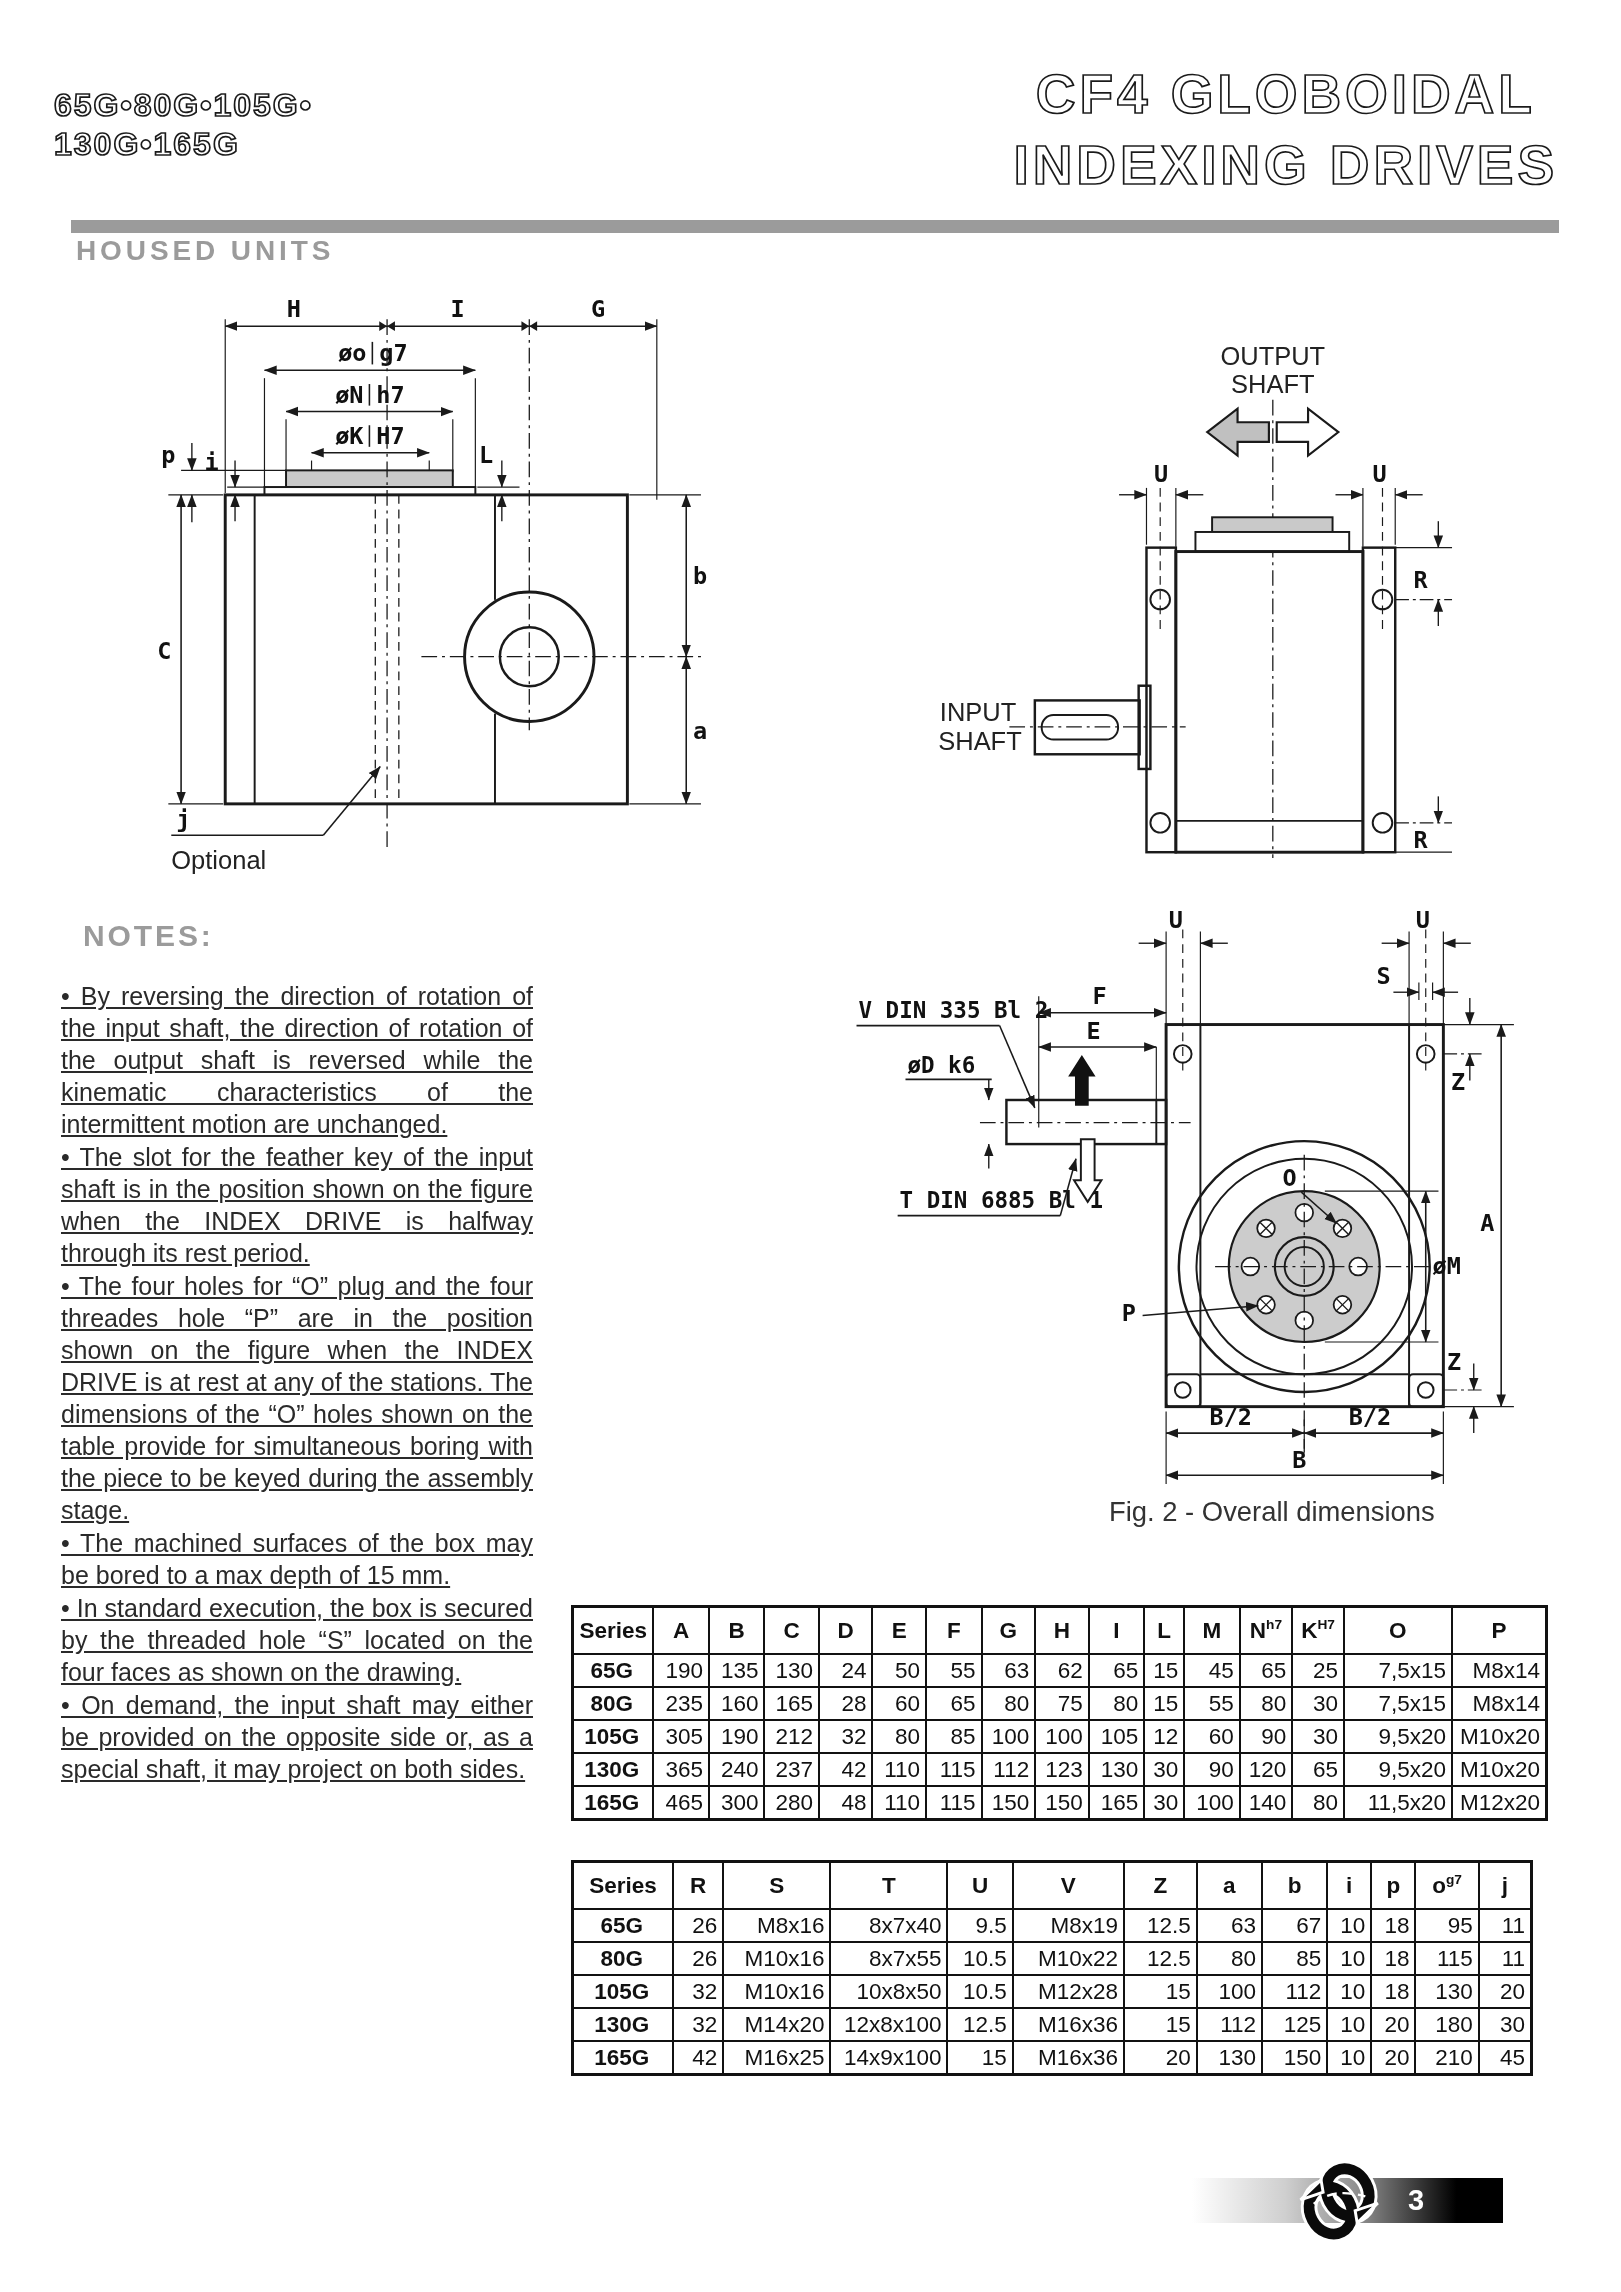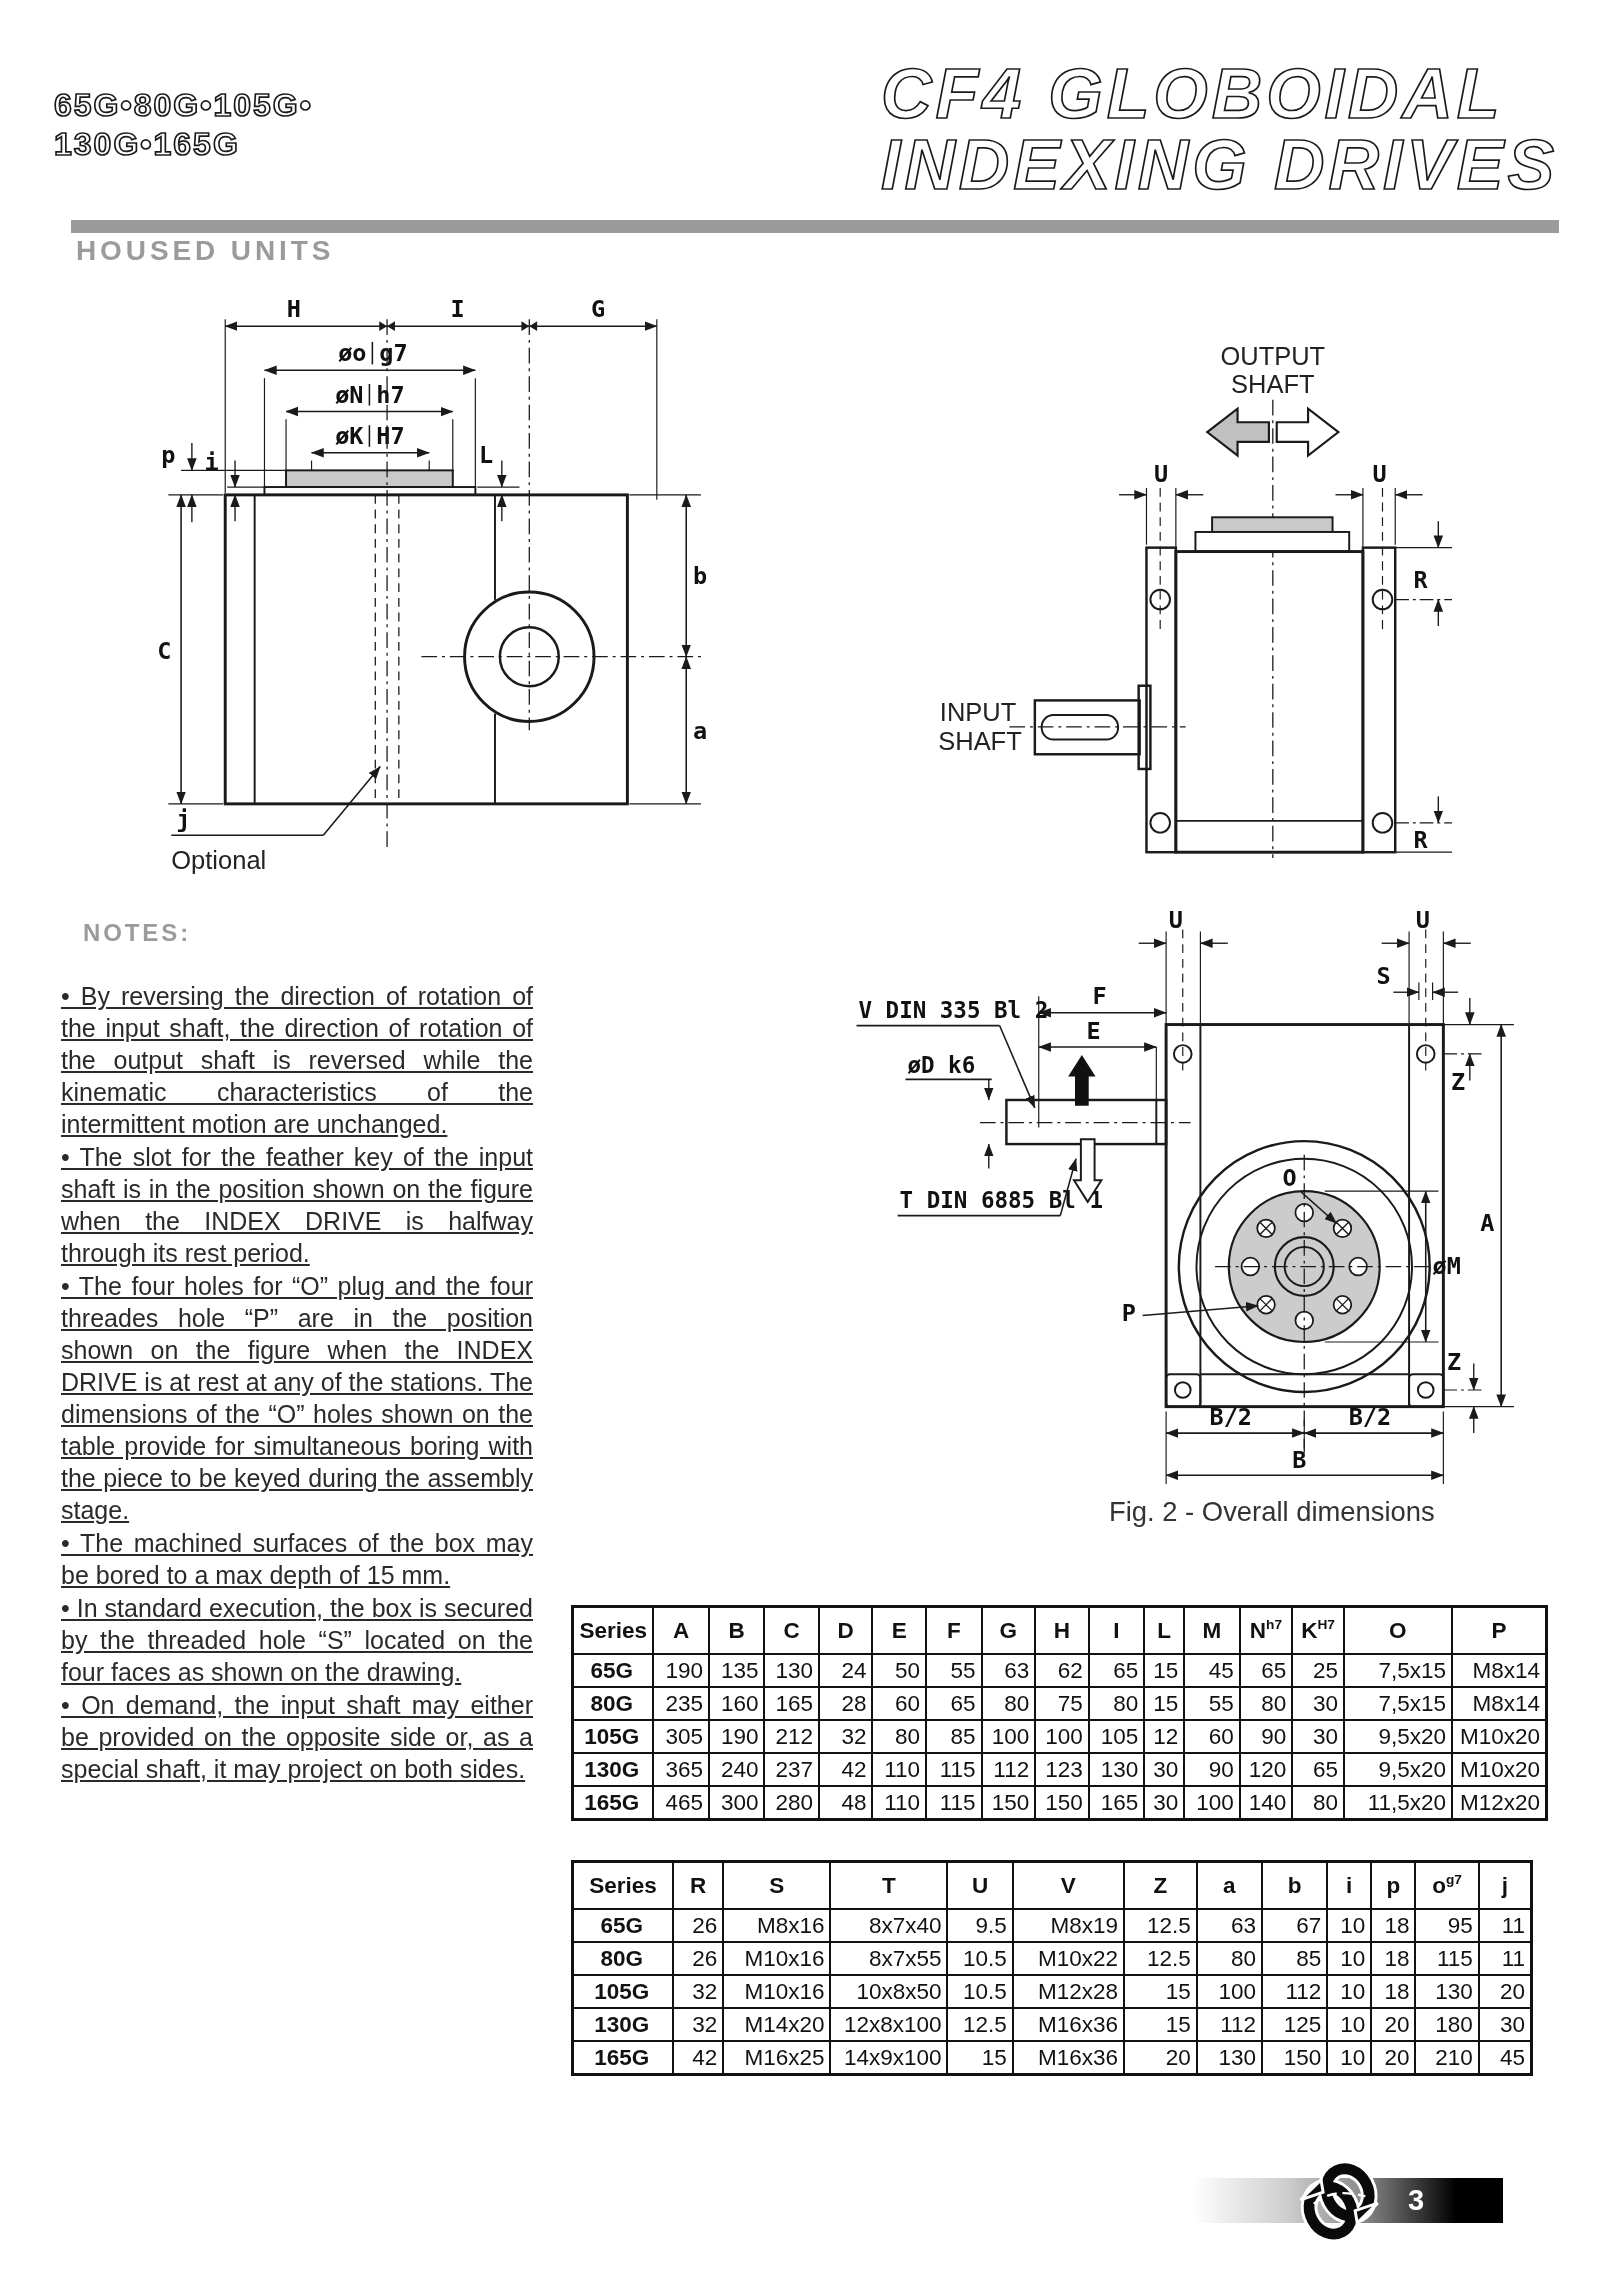--- a/index.html
+++ b/index.html
@@ -2,25 +2,25 @@
 <html><head>
 <meta charset="utf-8">
 <style>
   html,body{margin:0;padding:0;background:#e8e8e8;}
   #page{position:relative;width:1621px;height:2293px;background:#ffffff;overflow:hidden;
         font-family:"Liberation Sans",sans-serif;color:#222;}
   .abs{position:absolute;}
   
   .outline{color:#3b82f6;-webkit-text-fill-color:rgba(255,255,255,0.92);-webkit-text-stroke:1.7px #1a1a1a;}
   #models{left:54px;top:86px;font-size:32px;line-height:39px;letter-spacing:2px;font-weight:bold;}
-  #title{right:63px;top:59px;text-align:left;font-size:70px;line-height:71px;letter-spacing:3.9px;font-weight:bold;font-style:italic;}
+  #title{right:63px;top:59px;text-align:center;font-size:55px;line-height:71px;letter-spacing:3.9px;font-weight:bold;}
   #hdr-bar{left:71px;top:220px;width:1488px;height:12.7px;background:#9b9b9b;}
   #housed{left:76px;top:235px;font-size:28px;font-weight:bold;letter-spacing:3.9px;color:#9b9b9b;}
   
-  #notes-h{left:83px;top:919px;font-size:24px;font-weight:bold;letter-spacing:2.9px;color:#9b9b9b;}
+  #notes-h{left:83px;top:919px;font-size:30px;font-weight:bold;letter-spacing:2.9px;color:#9b9b9b;}
   #notes{left:61px;top:980px;width:472px;font-size:25px;line-height:32px;text-align:justify;color:#2a2a2a;}
   #notes p{margin:0 0 1px 0;text-decoration:underline;}
   
   table.dtable{position:absolute;border-collapse:collapse;table-layout:fixed;background:#fff;}
   table.dtable td,table.dtable th{border:2.5px solid #111;font-size:22.5px;color:#111;
      padding:0 4.9px 0 2px;white-space:nowrap;overflow:hidden;height:31px;text-align:right;}
   table.dtable th{font-weight:bold;text-align:center;padding:7px 2px;}
   table.dtable td.series{font-weight:bold;text-align:center;}
   table.dtable{border:3.4px solid #111;}
   table.dtable sup{font-size:13.7px;}

